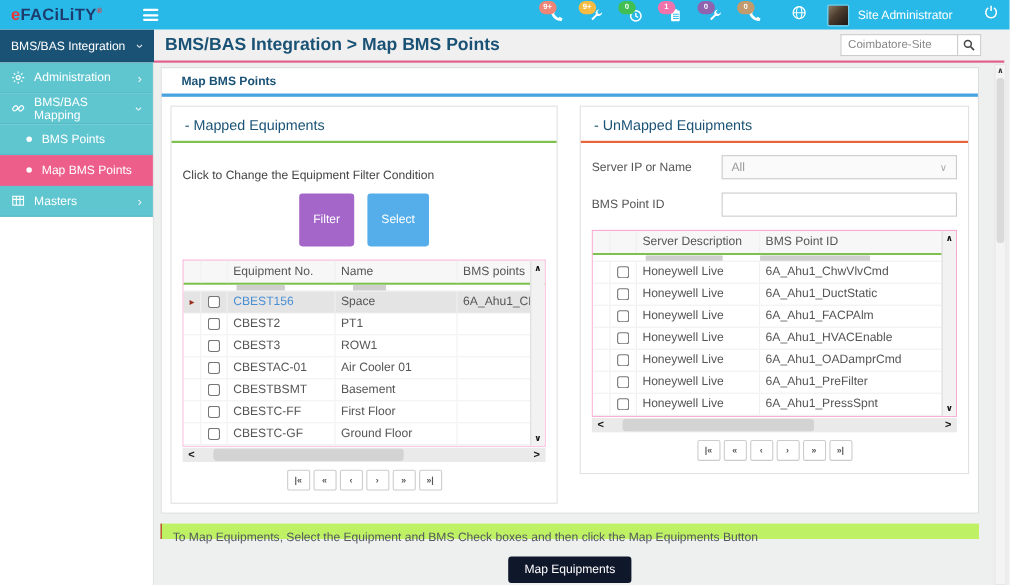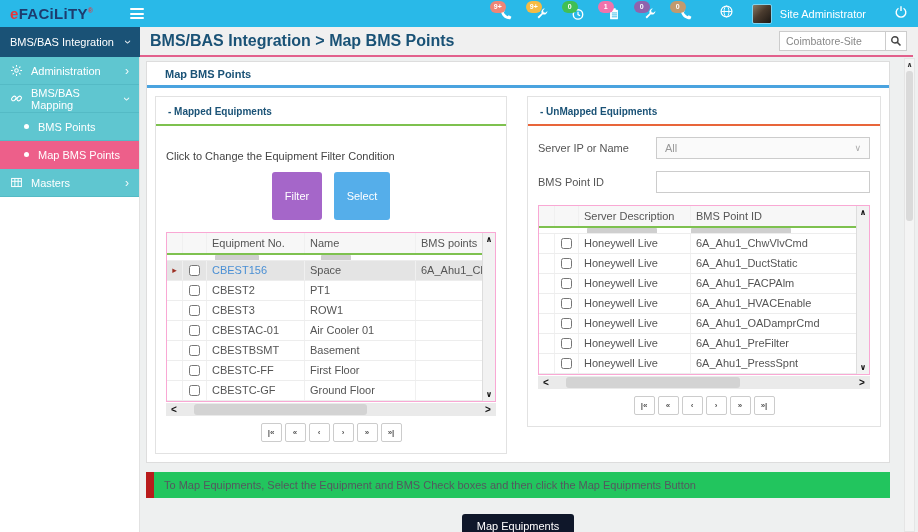--- a/index.html
+++ b/index.html
@@ -21,21 +21,21 @@
           background:linear-gradient(135deg,#8a7a64 0%,#4a3b2e 45%,#1c1713 100%);border:1px solid #7fd4f0}
   .uname{color:#fff;font-size:11px;margin-left:8px}
   .power-w{margin-left:28px;cursor:pointer}
 
   
   .subbar{position:absolute;top:27px;left:0;right:0;height:30px;background:#f0f0f0}
   .subbar::after{content:"";position:absolute;left:140px;right:5px;bottom:0;height:2px;background:#e2608c}
   .side-head{position:absolute;left:0;top:0;width:140px;height:30px;background:#1a5276;color:#fff;font-size:11px;
              display:flex;align-items:center;justify-content:space-between;padding:0 10px;box-sizing:border-box;cursor:pointer}
   .crumb{position:absolute;left:150px;top:0;height:28px;line-height:28px;font-size:16px;font-weight:bold;color:#1a5276}
-  .sitesearch{position:absolute;right:11px;top:4px;display:flex}
+  .sitesearch{position:absolute;right:26px;top:4px;display:flex}
   .sitesearch input{width:106px;height:20px;box-sizing:border-box;border:1px solid #ccc;border-right:none;
                     font-size:10.5px;color:#888;padding:0 6px;outline:none;background:#fff;font-family:inherit}
   .sbtn{width:22px;height:20px;background:#fff;border:1px solid #ccc;display:flex;align-items:center;justify-content:center;cursor:pointer;box-sizing:border-box}
 
   
   .sidebar{position:absolute;left:0;top:57px;width:140px;bottom:0;background:#fff;border-right:1px solid #e2e2e2;box-sizing:border-box}
   .s-item{height:27px;background:#5fc6d0;color:#fff;font-size:11px;display:flex;align-items:center;
           padding:0 10px;border-bottom:1px solid #54bac5;cursor:pointer}
   .s-item .ic{width:21px;display:flex;align-items:center}
   .s-item .lb{flex:1}
@@ -52,21 +52,21 @@
 
   
   .main{position:absolute;left:146px;top:61px;width:744px}
   .card{background:#fff;border:1px solid #ddd}
   .tabbar{height:23px;border-bottom:3px solid #4aa3df;display:flex;align-items:center;padding-left:18px}
   .tab{font-size:11px;font-weight:bold;color:#1a5276;cursor:pointer}
   .panels{display:flex;gap:20px;padding:8px;align-items:flex-start}
   .panel{border:1px solid #e2e2e2;padding:0 10px 10px;box-sizing:border-box;background:#fff}
   .panel.mapped{width:352px}
   .panel.unmapped{flex:1}
-  .p-title{font-size:10px;font-weight:bold;color:#1a5276;padding:9px 2px 7px;cursor:pointer}
+  .p-title{font-size:13px;font-weight:normal;color:#1a5276;padding:9px 2px 7px;cursor:pointer}
   .p-line{height:2px;margin:0 -10px}
   .p-line.green{background:#7ec14f}
   .p-line.orange{background:#e8653a}
   .hint{font-size:11px;color:#444;margin:24px 0 10px;cursor:pointer}
   .btnrow{text-align:center;margin-bottom:12px}
   .btn{display:inline-block;border:none;color:#fff;font-size:11px;padding:18px 13px;border-radius:3px;cursor:pointer;font-family:inherit}
   .btn.filter{background:#a566c9;margin-right:7px}
   .btn.reset{background:#55aeea}
   .form-row{display:flex;align-items:center;margin:11px 0 12px;font-size:11px;color:#555}
   .form-row label{width:118px;flex:0 0 118px}
@@ -99,21 +99,21 @@
   .vscroll span{font-size:8px;color:#111;font-weight:bold;line-height:13px;cursor:pointer}
   .hscroll{height:13px;background:#eaeaea;margin-top:1px;display:flex;align-items:center;position:relative}
   .hscroll .ar{font-size:10px;font-weight:bold;color:#111;width:16px;text-align:center;cursor:pointer;line-height:13px}
   .hscroll .track{flex:1;height:100%;position:relative}
   .hscroll .hthumb{position:absolute;left:4%;top:1px;bottom:1px;width:58%;background:#d3d3d3;border-radius:3px;cursor:grab}
   .pager{display:flex;justify-content:center;gap:3px;margin-top:7px;padding-bottom:1px}
   .pbtn{width:19px;height:17px;background:#fff;border:1px solid #ccc;border-radius:2px;font-size:8px;color:#555;
         display:flex;align-items:center;justify-content:center;cursor:pointer;font-weight:bold}
 
   
-  .notice{margin-top:9px;background:#22c55e;border-left:8px solid #b91c1c;height:26px;line-height:26px;
+  .notice{margin-top:9px;background:#bef264;border-left:1px solid #b91c1c;height:14px;line-height:26px;
           font-size:11px;color:#54585f;padding-left:10px}
   .actions{text-align:center;margin-top:16px}
   .btn.map{background:#0f172a;padding:6px 15px}
   .session{margin-top:13px}
   .s-title{font-size:11px;color:#444;margin-bottom:4px}
 </style>
 </head>
 <body>
 
 <div class="app">

